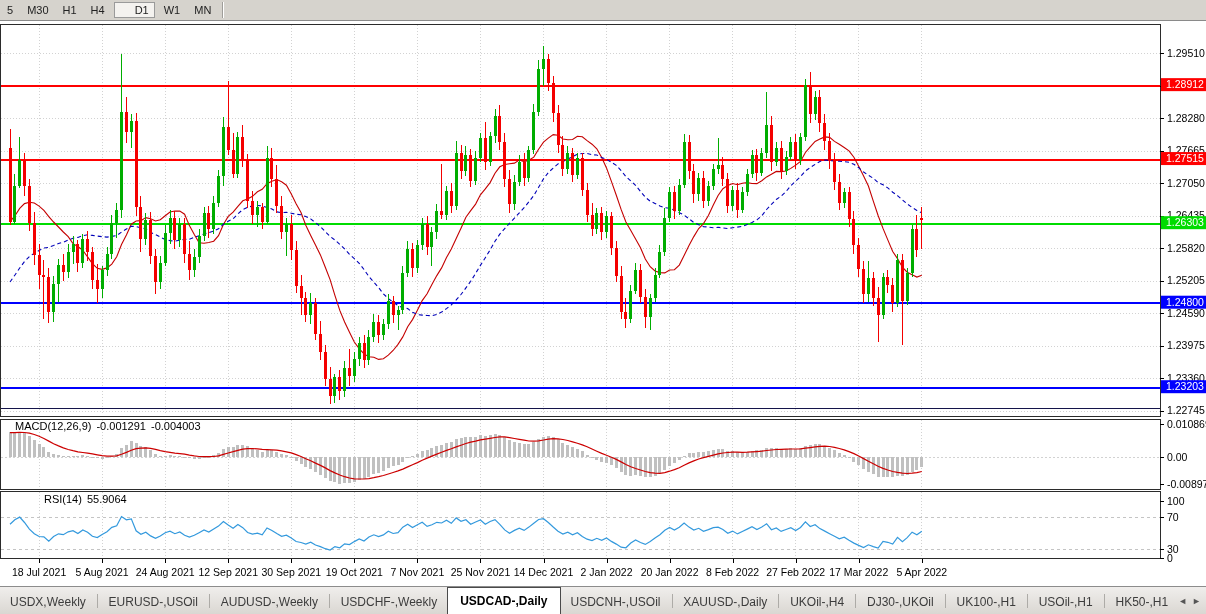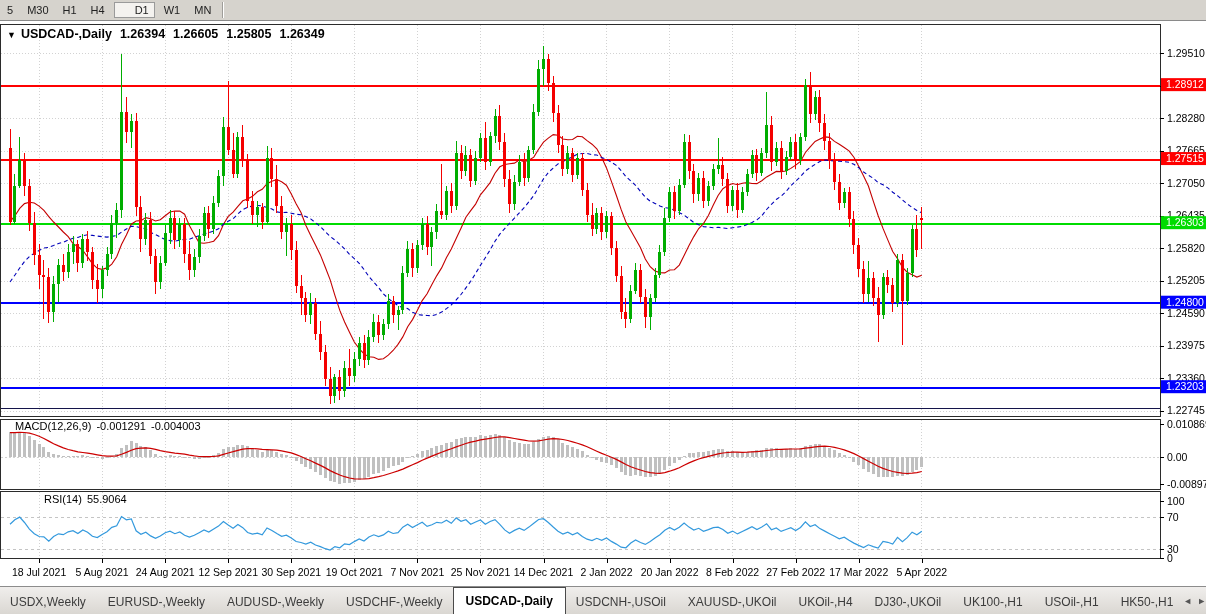--- a/index.html
+++ b/index.html
@@ -759,44 +759,41 @@
       <line x1="733.15" y1="559" x2="733.15" y2="563" stroke="#000" shape-rendering="crispEdges"></line>
       <text x="732.65" y="576" font-size="10.5" fill="#000" text-anchor="middle">8 Feb 2022</text>
       <line x1="796.1999999999999" y1="559" x2="796.1999999999999" y2="563" stroke="#000" shape-rendering="crispEdges"></line>
       <text x="795.6999999999999" y="576" font-size="10.5" fill="#000" text-anchor="middle">27 Feb 2022</text>
       <line x1="859.2499999999999" y1="559" x2="859.2499999999999" y2="563" stroke="#000" shape-rendering="crispEdges"></line>
       <text x="858.7499999999999" y="576" font-size="10.5" fill="#000" text-anchor="middle">17 Mar 2022</text>
       <line x1="922.3" y1="559" x2="922.3" y2="563" stroke="#000" shape-rendering="crispEdges"></line>
       <text x="921.8" y="576" font-size="10.5" fill="#000" text-anchor="middle">5 Apr 2022</text>
     </svg>
 
-  <div class="overlay" id="chart-title">
-    <span class="dd">▼</span><span>USDCAD-,Daily</span><span class="q">1.26394</span><span class="q">1.26605</span><span class="q">1.25805</span><span class="q">1.26349</span>
-  </div>
 
   <div class="overlay" id="macd-label">
     <span>MACD(12,26,9)</span><span>-0.001291</span><span>-0.004003</span>
   </div>
 
   <div class="overlay" id="rsi-label">
     <span>RSI(14)</span><span>55.9064</span>
   </div>
 
   <div id="tabbar">
       <span class="tab">USDX,Weekly</span>
       <span class="tab-sep"></span>
-      <span class="tab">EURUSD-,Weekly</span>
+      <span class="tab">EURUSD-,USOil</span>
       <span class="tab-sep"></span>
       <span class="tab">AUDUSD-,Weekly</span>
       <span class="tab-sep"></span>
       <span class="tab">USDCHF-,Weekly</span>
       <span class="tab active">USDCAD-,Daily</span>
       <span class="tab">USDCNH-,USOil</span>
       <span class="tab-sep"></span>
-      <span class="tab">XAUUSD-,UKOil</span>
+      <span class="tab">XAUUSD-,Daily</span>
       <span class="tab-sep"></span>
       <span class="tab">UKOil-,H4</span>
       <span class="tab-sep"></span>
       <span class="tab">DJ30-,UKOil</span>
       <span class="tab-sep"></span>
       <span class="tab">UK100-,H1</span>
       <span class="tab-sep"></span>
       <span class="tab">USOil-,H1</span>
       <span class="tab-sep"></span>
       <span class="tab">HK50-,H1</span>

